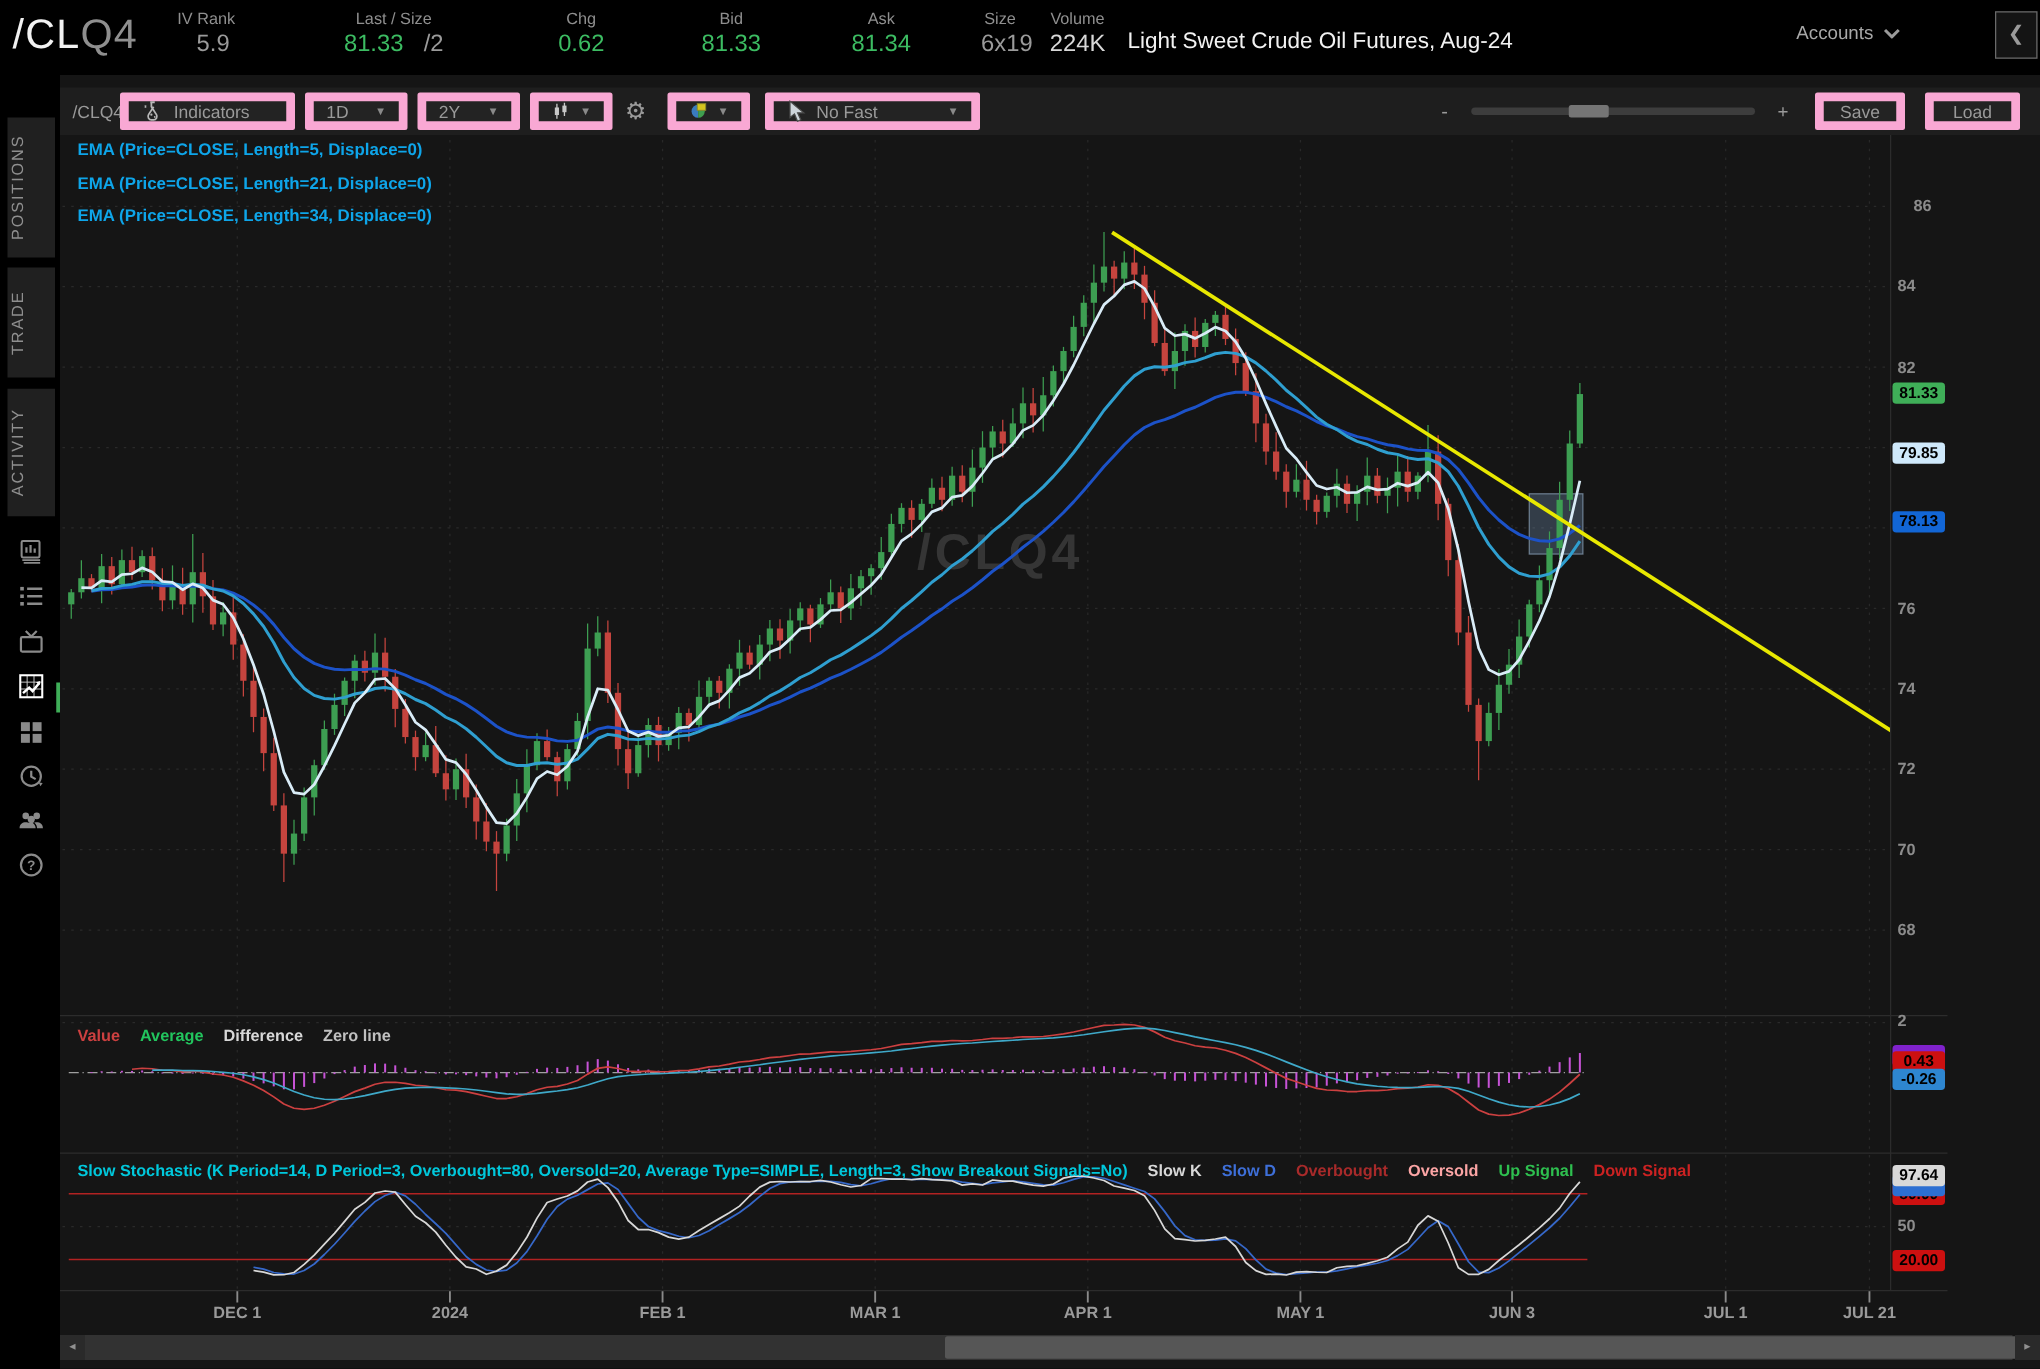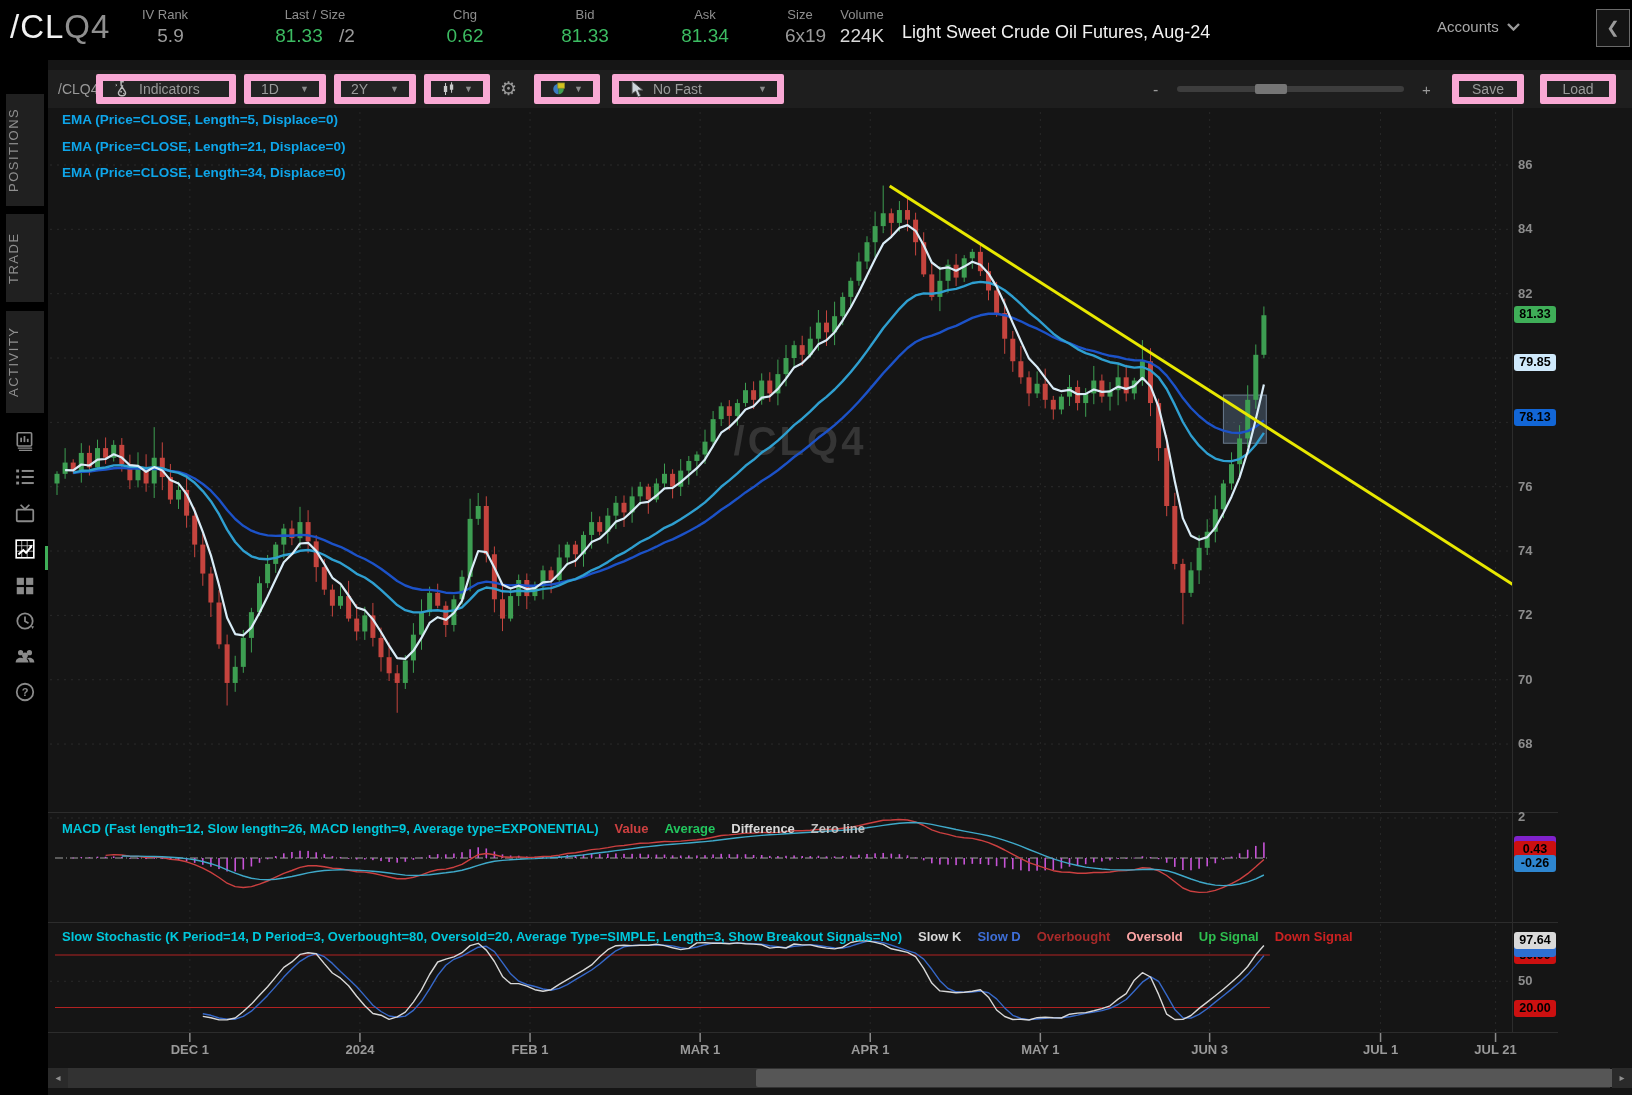--- a/index.html
+++ b/index.html
@@ -724,21 +724,20 @@
       <line x1="1495.56" y1="1032" x2="1495.56" y2="1042" stroke="#8a8a8a" stroke-width="1.5"></line>
     </svg>
 
   <div id="emaLegend">
       <div class="ema-row" style="position: absolute; top: 52px;">EMA (Price=CLOSE, Length=5, Displace=0)</div>
       <div class="ema-row" style="position: absolute; top: 78.5px;">EMA (Price=CLOSE, Length=21, Displace=0)</div>
       <div class="ema-row" style="position: absolute; top: 105px;">EMA (Price=CLOSE, Length=34, Displace=0)</div>
     </div>
 
   <div class="panel-legend" style="top:761px;" id="macdLegend">
-      <span class="study">MACD (Fast length=12, Slow length=26, MACD length=9, Average type=EXPONENTIAL)</span>
       <span style="color: rgb(205, 64, 64);">Value</span>
       <span style="color: #22c55e;">Average</span>
       <span style="color: rgb(216, 216, 216);">Difference</span>
       <span style="color: rgb(192, 192, 192);">Zero line</span>
     </div>
   <div class="panel-legend" style="top:869px;" id="stochLegend">
       <span class="study">Slow Stochastic (K Period=14, D Period=3, Overbought=80, Oversold=20, Average Type=SIMPLE, Length=3, Show Breakout Signals=No)</span>
       <span style="color: rgb(216, 216, 216);">Slow K</span>
       <span style="color: rgb(62, 111, 216);">Slow D</span>
       <span style="color: rgb(168, 42, 42);">Overbought</span>
@@ -746,21 +745,21 @@
       <span style="color: rgb(46, 191, 79);">Up Signal</span>
       <span style="color: rgb(204, 34, 34);">Down Signal</span>
     </div>
 
   <div class="sep-h" style="top:752px;"></div>
   <div class="sep-h" style="top:862px;"></div>
   <div class="sep-h" style="top:972px;"></div>
   <div id="plotborder"></div>
 
   <div id="gutter">
-      <div class="ytick" style="position: absolute; top: 97px;">86</div>
+      <div class="ytick" style="position: absolute; top: 97px; text-align: center;">86</div>
       <div class="ytick" style="position: absolute; top: 161.34px;">84</div>
       <div class="ytick" style="position: absolute; top: 225.68px;">82</div>
       <div class="ytick" style="position: absolute; top: 418.7px;">76</div>
       <div class="ytick" style="position: absolute; top: 483.04px;">74</div>
       <div class="ytick" style="position: absolute; top: 547.38px;">72</div>
       <div class="ytick" style="position: absolute; top: 611.72px;">70</div>
       <div class="ytick" style="position: absolute; top: 676.06px;">68</div>
       <div class="badge" style="position: absolute; top: 246.234px; background: rgb(63, 174, 88);">81.33</div>
       <div class="badge" style="position: absolute; top: 293.846px; background: rgb(207, 233, 251);">79.85</div>
       <div class="badge" style="position: absolute; top: 349.178px; background: rgb(18, 102, 214);">78.13</div>

